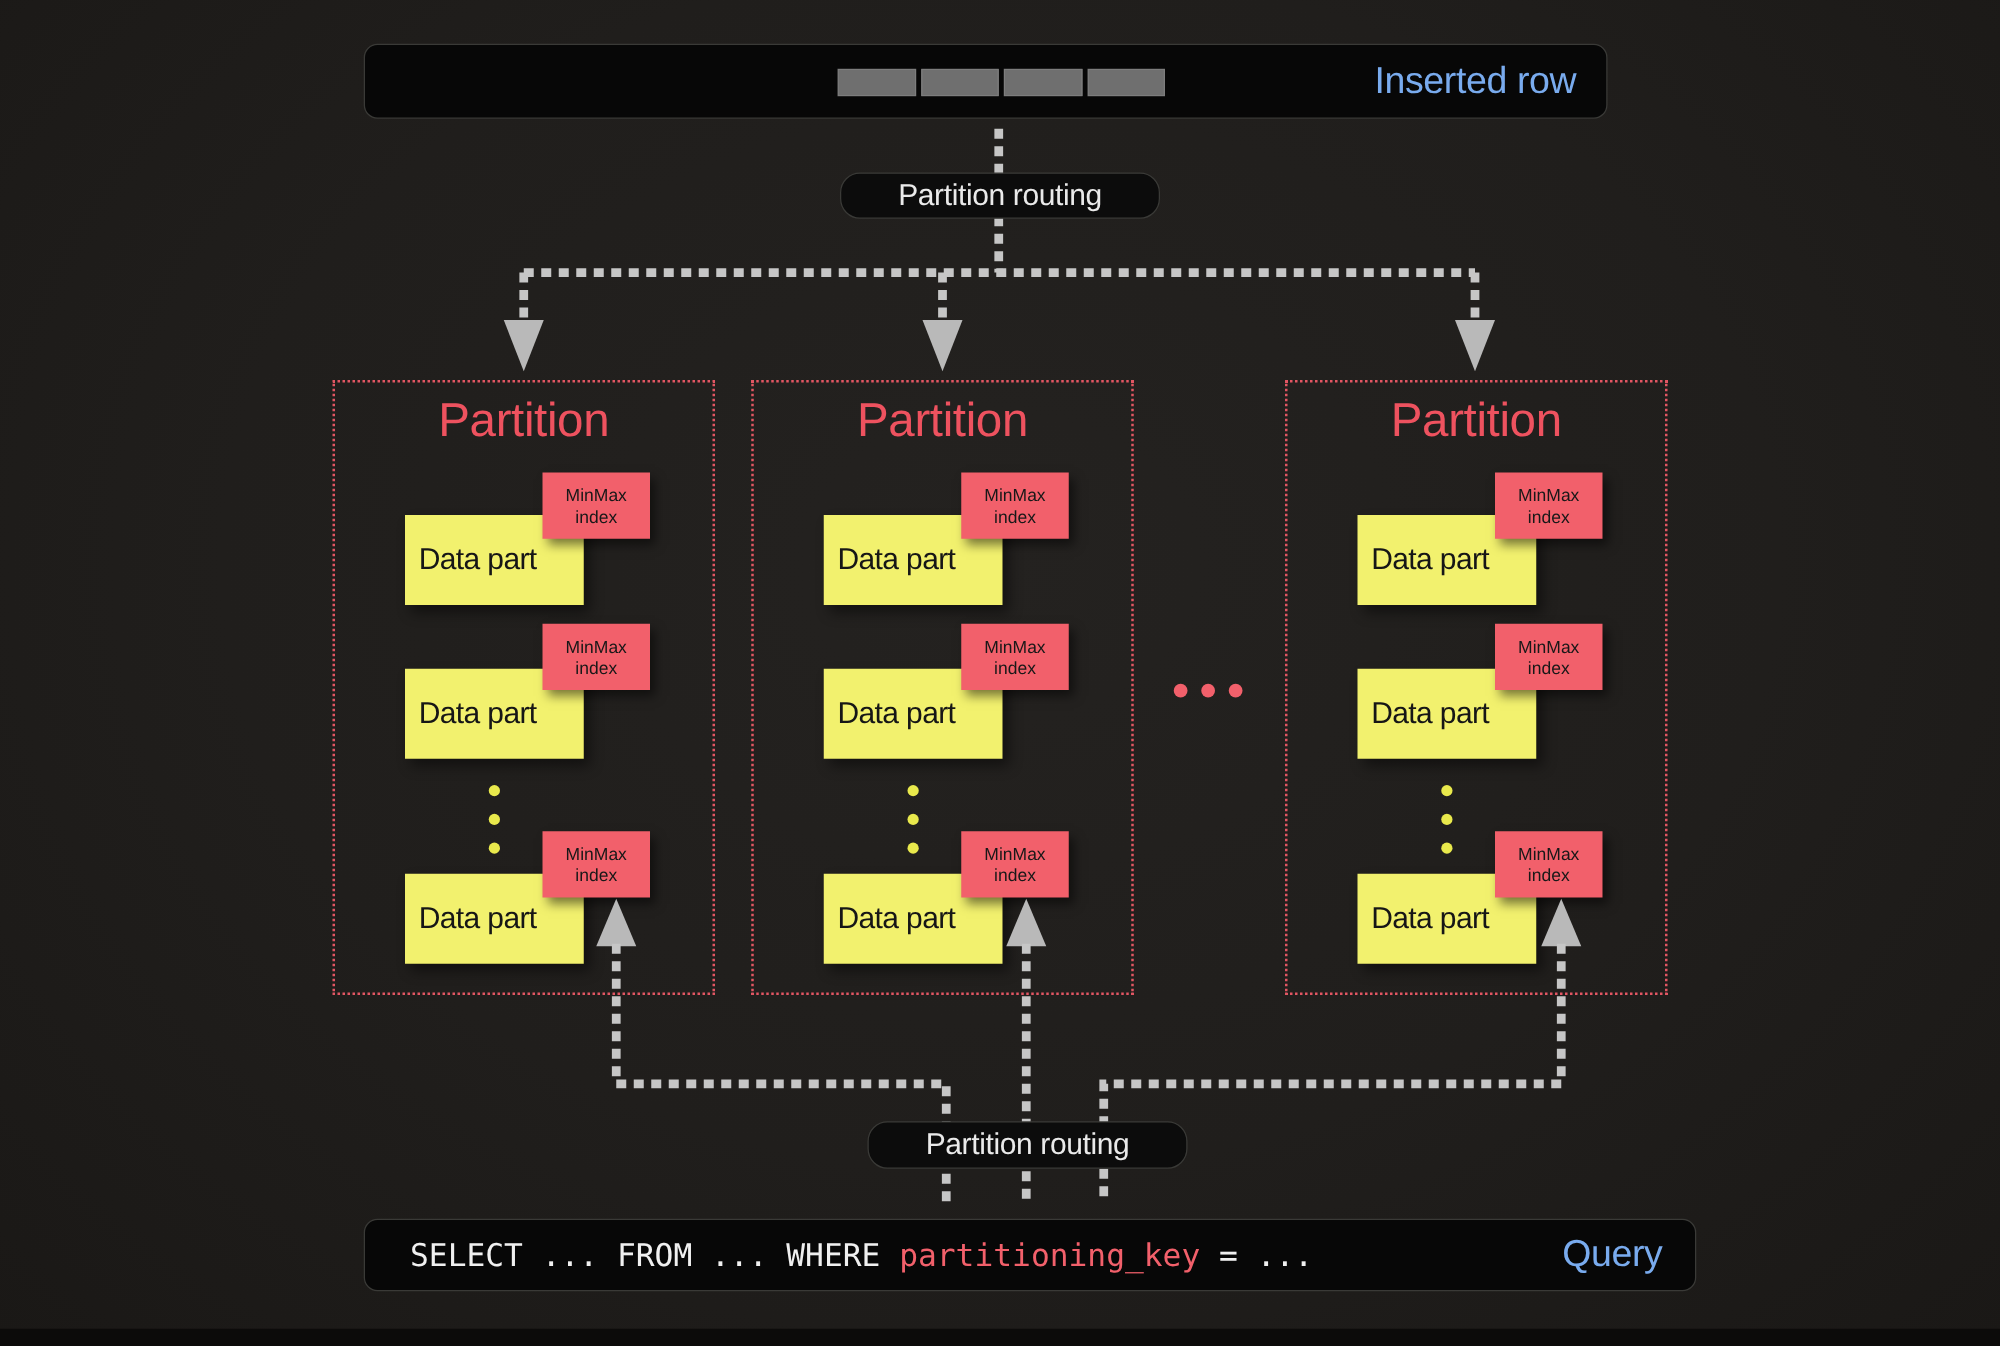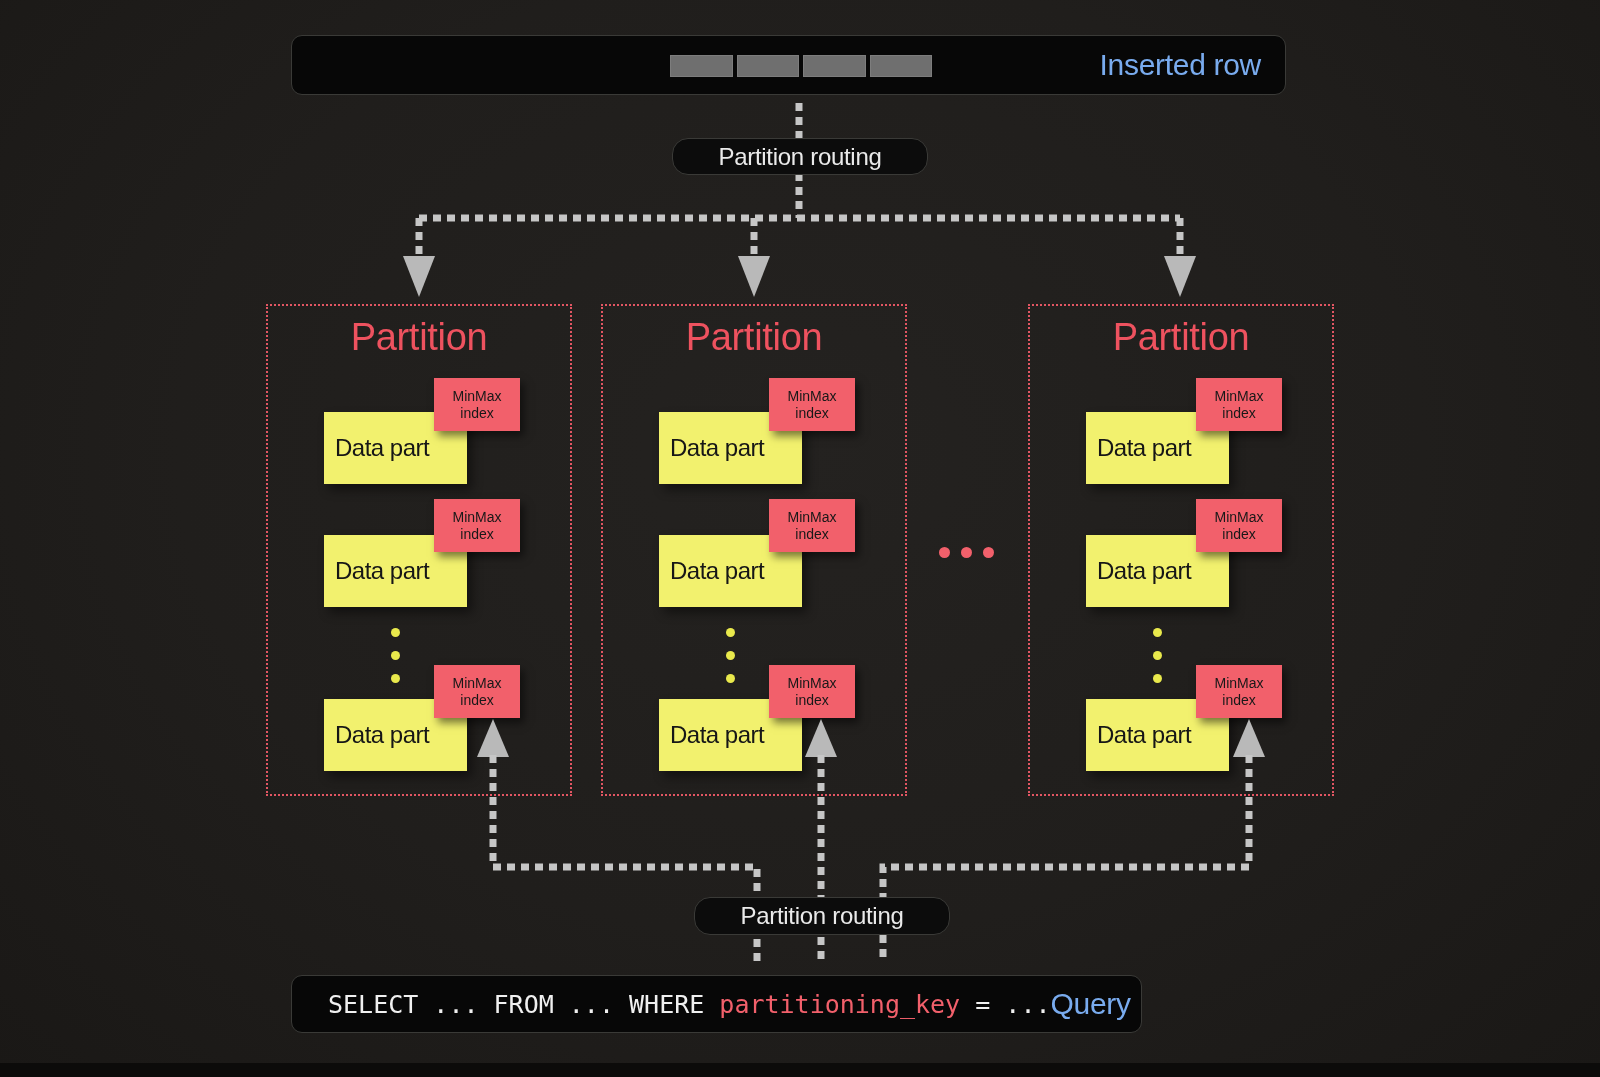--- a/index.html
+++ b/index.html
@@ -44,21 +44,21 @@
   .minmax{
     position:absolute;left:166px;width:86px;height:53px;background:var(--salmon,#f2606b);
     box-shadow:4px 5px 8px rgba(0,0,0,0.5);display:flex;align-items:center;justify-content:center;
     text-align:center;color:#181818;font-size:14px;line-height:1.18;z-index:2;
   }
   .mm1{top:72px;} .mm2{top:193px;} .mm3{top:359px;}
   .vdots{position:absolute;left:123px;top:322px;width:9px;display:flex;flex-direction:column;gap:14px;}
   .vdots span{width:9px;height:9px;border-radius:50%;background:#e9e94c;}
   .hdots{position:absolute;left:939px;top:547px;display:flex;gap:11px;z-index:2;}
   .hdots span{width:11px;height:11px;border-radius:50%;background:var(--salmon,#f2606b);}
-  .query{left:291px;top:975px;width:851px;height:58px;display:flex;align-items:center;
+  .query{left:291px;top:975px;width:1066px;height:58px;display:flex;align-items:center;
     justify-content:space-between;padding:0 26px 0 36px;}
   .sql{font-family:"DejaVu Sans Mono","Liberation Mono",monospace;font-size:25px;color:#f0f0f0;white-space:pre;}
   .sql .kw{color:var(--salmon,#ee5d67);}
   .query .blue-label{position:static;height:auto;}
   .bottom-strip{position:absolute;left:0;bottom:0;width:100%;height:14px;background:#0c0b0a;z-index:6;}
 </style>
 </head>
 <body>
 
 <div class="canvas">

